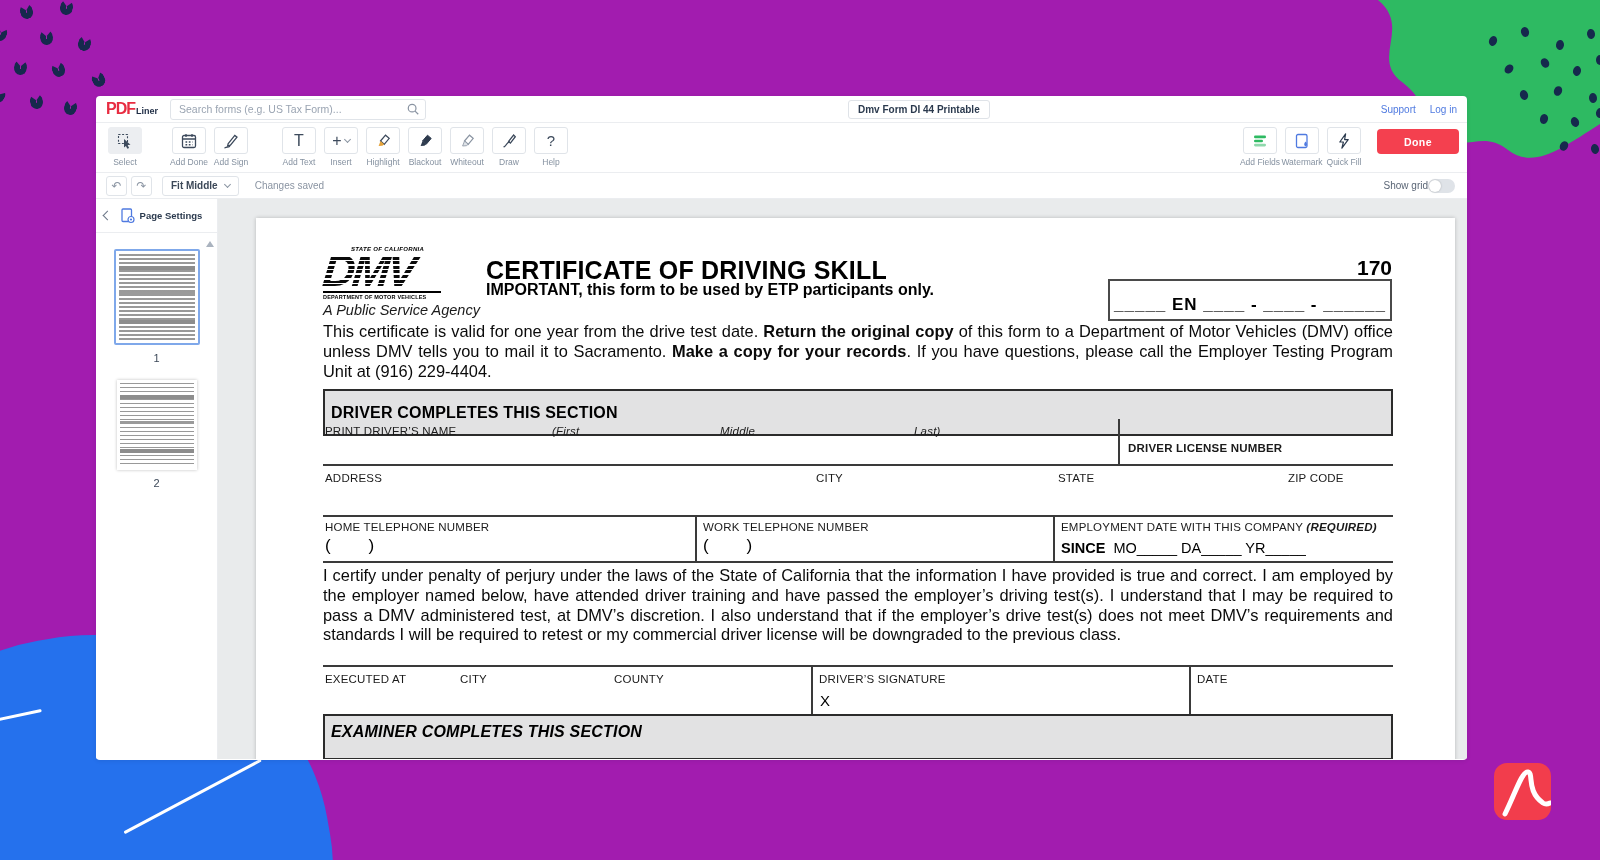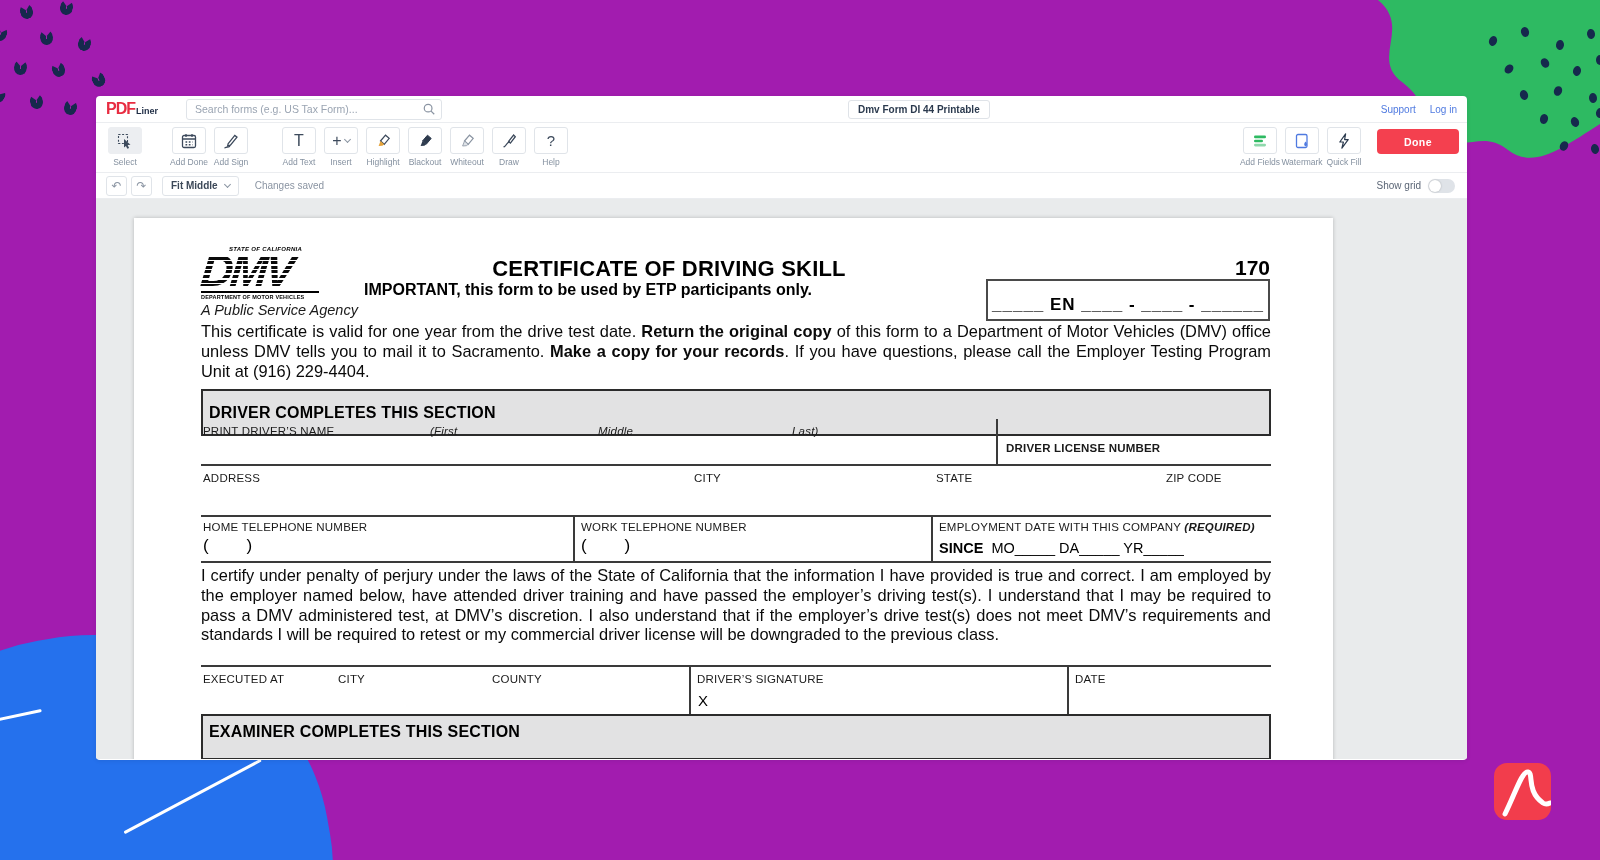--- a/index.html
+++ b/index.html
@@ -15,21 +15,21 @@
   .acrobat { position:absolute; left:1494px; top:763px; }
 
   
   .app { position:absolute; left:96px; top:96px; width:1371px; height:664px; background:#fff; border-radius:4px; box-shadow:0 1px 4px rgba(20,30,60,.10); overflow:hidden; }
 
   
   .hdr { position:relative; height:27px; border-bottom:1px solid #ebedf0; display:flex; align-items:center; padding:0 10px; }
   .logo { display:flex; align-items:baseline; cursor:pointer; }
   .logo-pdf { font-size:16px; font-weight:800; color:#e82c41; letter-spacing:-1px; }
   .logo-liner { font-size:9px; font-weight:700; color:#1e2c44; margin-left:1px; }
-  .search { position:relative; margin-left:28px; }
+  .search { position:relative; margin-left:12px; }
   .search input { width:256px; height:21px; border:1px solid #e0e4e9; border-radius:3px; font-size:10.5px; color:#55606e; padding:0 24px 0 8px; outline:none; background:#fff; font-family:"Liberation Sans",sans-serif; }
   .search input::placeholder { color:#9aa4b2; }
   .search svg { position:absolute; right:6px; top:3px; }
   .formpill { position:absolute; left:752px; top:4px; height:19px; border:1px solid #dfe3e8; border-radius:3px; font-size:10px; font-weight:700; color:#2b3a4e; padding:0 9px; display:flex; align-items:center; background:#fff; }
   .hlinks { margin-left:auto; display:flex; gap:14px; font-size:10px; color:#4f7ae0; }
   .hlinks span { cursor:pointer; }
 
   
   .tbar { position:relative; height:49px; display:flex; padding:4px 8px 0 8px; }
   .tbtn { width:42px; text-align:center; cursor:pointer; }
@@ -41,21 +41,21 @@
   .plus { font-size:16px; font-weight:400; color:#3d4a5c; line-height:1; }
   .chev { display:inline-block; width:5px; height:5px; border-right:1.5px solid #8a94a2; border-bottom:1.5px solid #8a94a2; transform:rotate(45deg); margin-left:3px; margin-bottom:2px; }
   .tbar-right { position:absolute; right:8px; top:4px; display:flex; }
   .done { width:82px; height:25px; background:#f4404f; border:none; border-radius:4px; color:#fff; font-size:10.5px; font-weight:700; margin-left:12px; margin-top:2px; cursor:pointer; font-family:"Liberation Sans",sans-serif; letter-spacing:.5px; }
 
   
   .sbar { height:27px; border-top:1px solid #ebedf0; border-bottom:1px solid #ebedf0; display:flex; align-items:center; padding:0 10px; position:relative; }
   .sq { width:21px; height:20px; border:1px solid #e0e4e9; border-radius:3px; display:flex; align-items:center; justify-content:center; color:#8a94a2; font-size:12px; font-family:"DejaVu Sans",sans-serif; cursor:pointer; background:#fff; margin-right:4px; }
   .fitw { height:20px; border:1px solid #e0e4e9; border-radius:3px; display:flex; align-items:center; padding:0 8px; margin-left:6px; font-size:10px; font-weight:700; color:#3c4858; cursor:pointer; background:#fff; }
   .saved { font-size:10px; color:#8a94a2; margin-left:16px; }
-  .gridbox { position:absolute; right:12px; display:flex; align-items:center; gap:7px; font-size:10px; color:#5a6575; }
+  .gridbox { position:absolute; right:12px; display:flex; align-items:center; font-size:10px; color:#5a6575; }
   .toggle { width:27px; height:14px; background:#dfe3e8; border-radius:8px; position:relative; cursor:pointer; }
   .knob { position:absolute; left:1px; top:1px; width:12px; height:12px; background:#fff; border-radius:50%; box-shadow:0 0 2px rgba(0,0,0,.25); }
 
   
   .bodyrow { display:flex; height:560px; }
   .side { width:122px; border-right:1px solid #ebedf0; position:relative; background:#fff; }
   .psrow { height:34px; border-bottom:1px solid #ebedf0; display:flex; align-items:center; justify-content:center; position:relative; }
   .backchev { position:absolute; left:8px; top:13px; width:7px; height:7px; border-left:1.8px solid #6b7687; border-bottom:1.8px solid #6b7687; transform:rotate(45deg); cursor:pointer; }
   .psbtn { display:flex; align-items:center; gap:5px; font-size:9.5px; font-weight:700; color:#2b3a4e; cursor:pointer; margin-left:10px; }
   .thumbs { padding-top:16px; }
@@ -76,21 +76,21 @@
   .page { position:absolute; left:38px; top:19px; width:1199px; height:560px; background:#fff; box-shadow:0 0 4px rgba(0,0,0,.22); color:#000; }
   .abs { position:absolute; }
 
   .dmv-state { font-size:6px; font-weight:700; font-style:italic; letter-spacing:.3px; }
   .dmv-word { font-size:45px; font-weight:900; font-style:italic; letter-spacing:-3px; line-height:.86;
     background:repeating-linear-gradient(180deg,#0a0a0a 0 3px,#fff 3px 4.6px);
     -webkit-background-clip:text; background-clip:text; color:transparent; transform:skewX(-6deg); }
   .dmv-dept { font-size:5.5px; font-weight:700; letter-spacing:.2px; border-top:2px solid #000; width:118px; padding-top:1px; }
   .dmv-psa { font-size:14.5px; font-style:italic; color:#1a1a1a; margin-top:2px; }
 
-  .doc-title { font-size:22px; font-weight:700; letter-spacing:.2px; text-align:center; }
+  .doc-title { font-size:25px; font-weight:700; letter-spacing:.2px; text-align:left; }
   .doc-sub { font-size:16px; font-weight:700; text-align:left; }
   .num170 { font-size:21px; font-weight:700; }
   .enbox { border:2px solid #4a4a4a; display:flex; align-items:flex-end; justify-content:center; font-size:17px; font-weight:700; padding-bottom:4px; letter-spacing:1px; }
 
   .para { font-size:16.4px; line-height:19.8px; text-align:justify; color:#0a0a0a; }
   .sechdr { background:#e2e2e3; border:2px solid #2b2b2b; font-size:16px; font-weight:700; padding-left:6px; display:flex; align-items:center; letter-spacing:.2px; }
 
   .flabel { font-size:11.5px; color:#1a1a1a; letter-spacing:.2px; white-space:nowrap; }
   .flabel.b { font-weight:700;margin-top:17px; }
   .flabel.i { font-style:italic; }
@@ -304,20 +304,46 @@
       <div class="gridbox">
         <span>Show grid</span>
         <div class="toggle">
             <div class="knob"></div>
           </div>
       </div>
     </div>
 
     <div class="bodyrow">
 
+      <div class="side">
+        <div class="psrow">
+          <div class="backchev"></div>
+          <div class="psbtn">
+            <svg width="14" height="16" viewBox="0 0 14 16">
+                <rect x="1" y="1" width="9.5" height="12.5" rx="1" fill="none" stroke="#4f7ae0" stroke-width="1.3"></rect>
+                <circle cx="10" cy="11.5" r="3" fill="#fff" stroke="#4f7ae0" stroke-width="1.2"></circle>
+                <circle cx="10" cy="11.5" r="1.1" fill="#4f7ae0"></circle>
+              </svg>
+            <span>Page Settings</span>
+          </div>
+        </div>
+        <div class="thumbs">
+          <div class="thumb1">
+              <div class="fake"></div>
+            </div>
+          <div class="pnum">1</div>
+          <div class="thumb2">
+              <div class="fake"></div>
+            </div>
+          <div class="pnum">2</div>
+        </div>
+        <div class="scrolltrack">
+            <div class="uparrow"></div>
+          </div>
+      </div>
 
       <div class="docarea">
         <div class="page">
 
           <div class="abs" style="left:67px;top:28px;width:160px;">
             <div class="dmv-state" style="margin-left:28px;">STATE OF CALIFORNIA</div>
             <div class="dmv-word">DMV</div>
             <div class="dmv-dept">DEPARTMENT OF MOTOR VEHICLES</div>
             <div class="dmv-psa">A Public Service Agency</div>
           </div>
@@ -366,19 +392,19 @@
             <span class="flabel abs" style="left:2px;top:6px;">EXECUTED AT</span>
             <span class="flabel abs" style="left:137px;top:6px;">CITY</span>
             <span class="flabel abs" style="left:291px;top:6px;">COUNTY</span>
             <div class="vline" style="left:488px;top:0;height:47px;"></div>
             <span class="flabel abs" style="left:496px;top:6px;">DRIVER’S SIGNATURE</span>
             <span class="xsig abs" style="left:497px;top:25px;">X</span>
             <div class="vline" style="left:866px;top:0;height:47px;"></div>
             <span class="flabel abs" style="left:874px;top:6px;">DATE</span>
           </div>
 
-          <div class="abs sechdr" style="left:67px;top:496px;width:1070px;height:46px;align-items:flex-start;padding-top:7px;">EXAMINER COMPLETES THIS SECTION</div>
+          <div class="abs sechdr" style="left:67px;top:496px;width:1070px;height:46px;align-items:flex-start;padding-top:7px;font-style:italic;">EXAMINER COMPLETES THIS SECTION</div>
 
         </div>
       </div>
     </div>
   </div>
 </div>
 
 </body></html>

